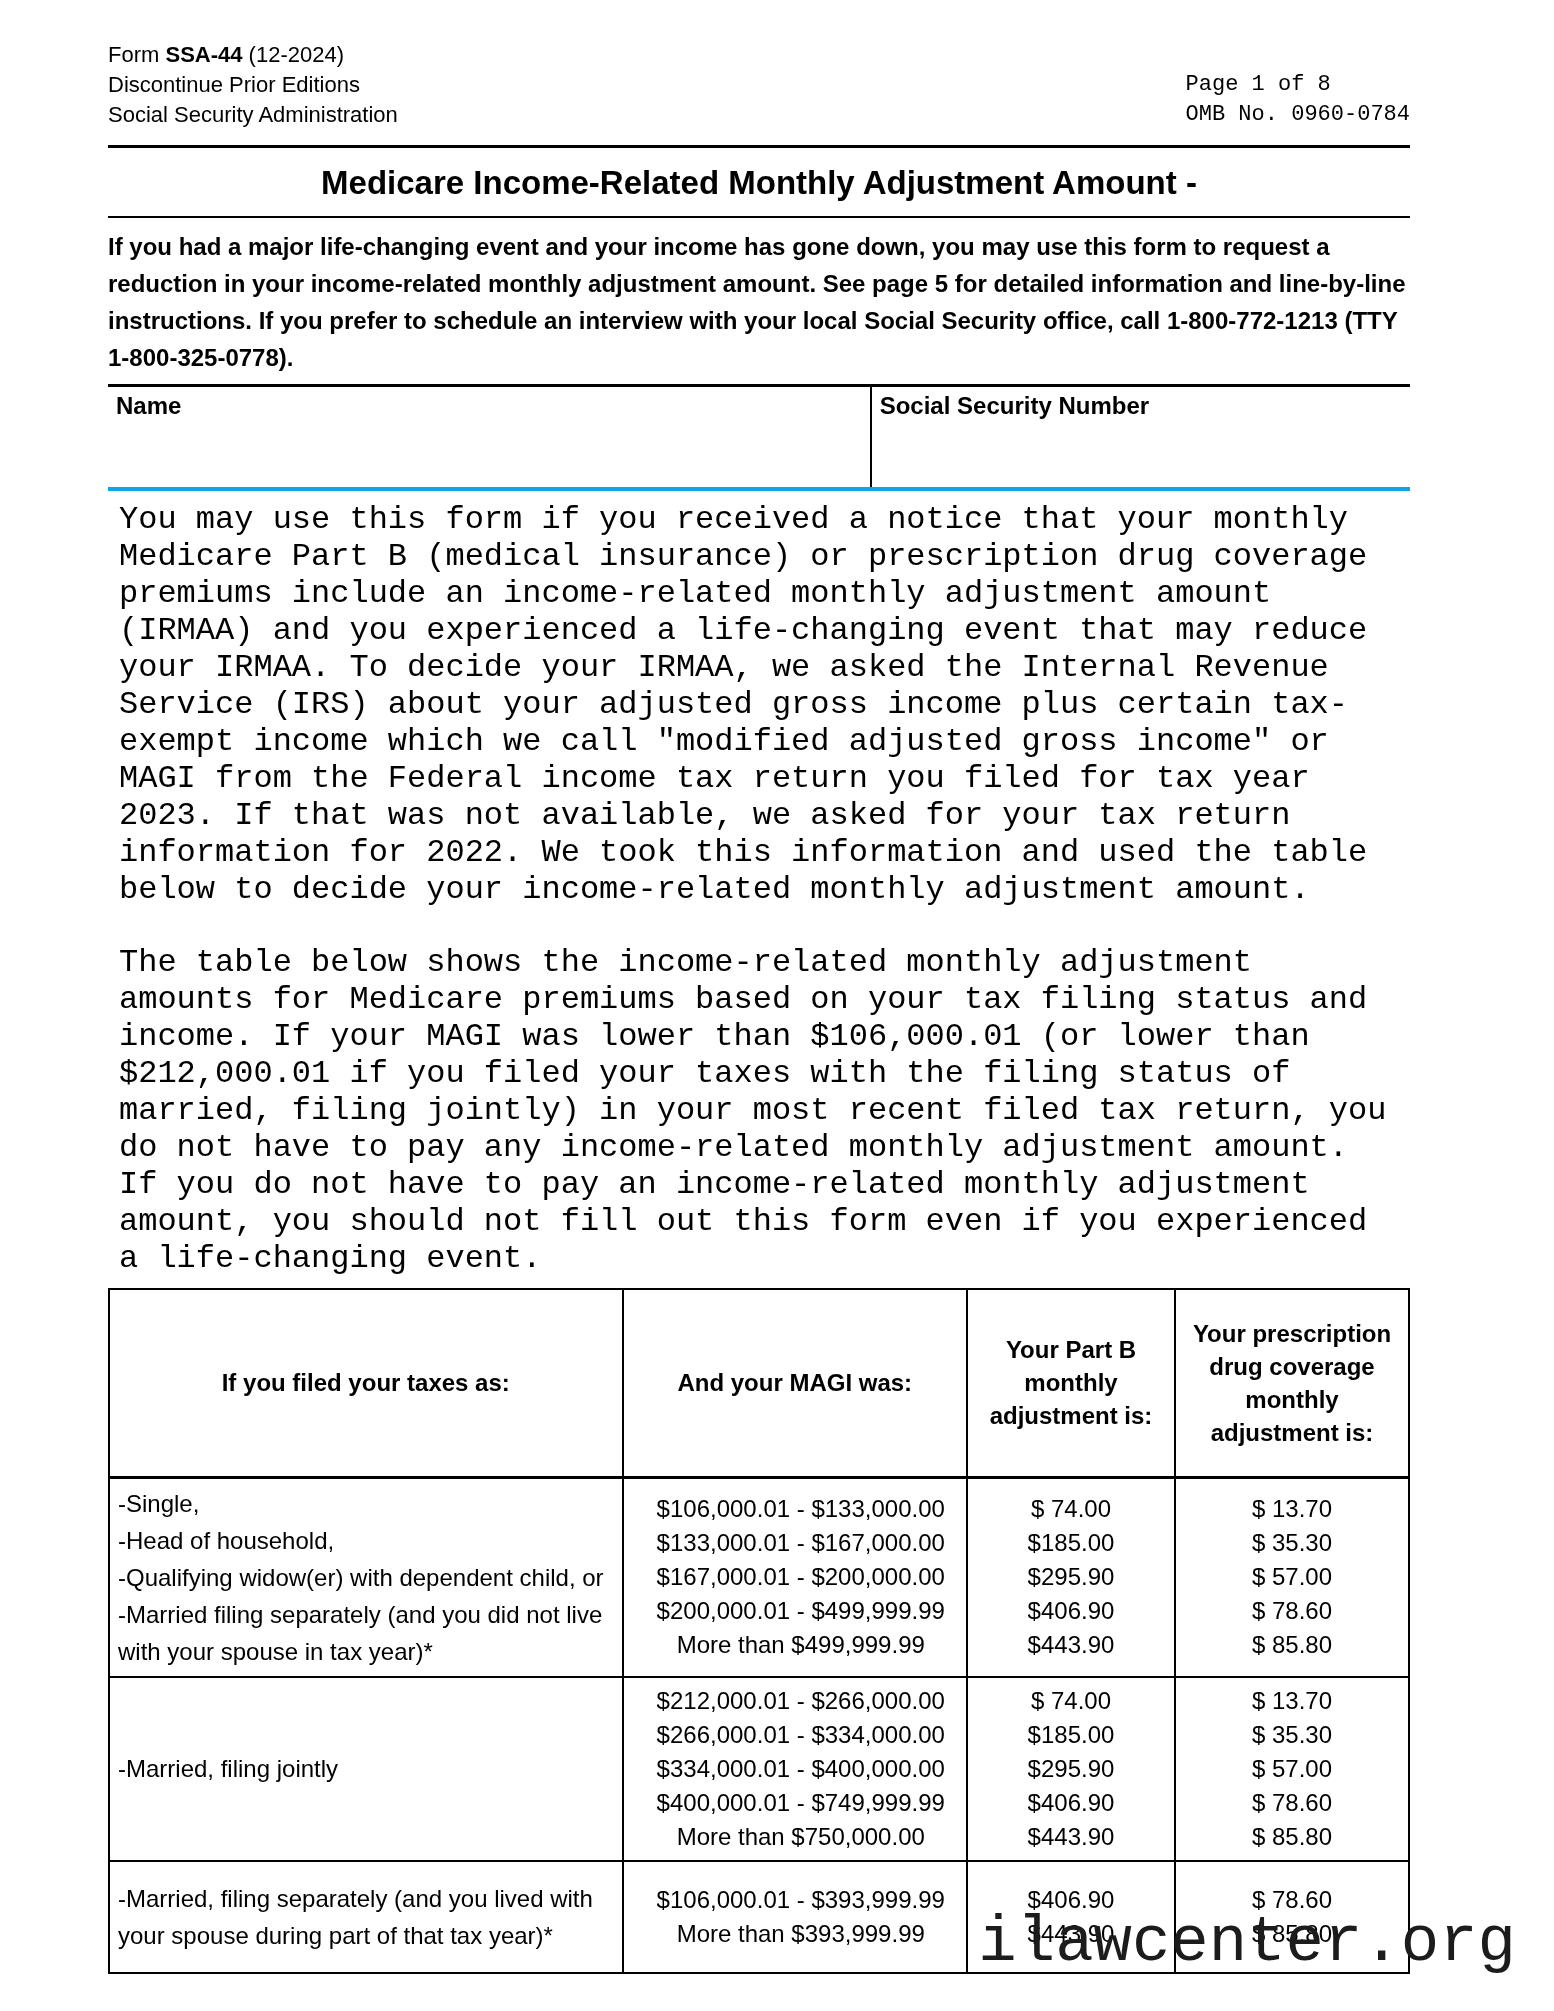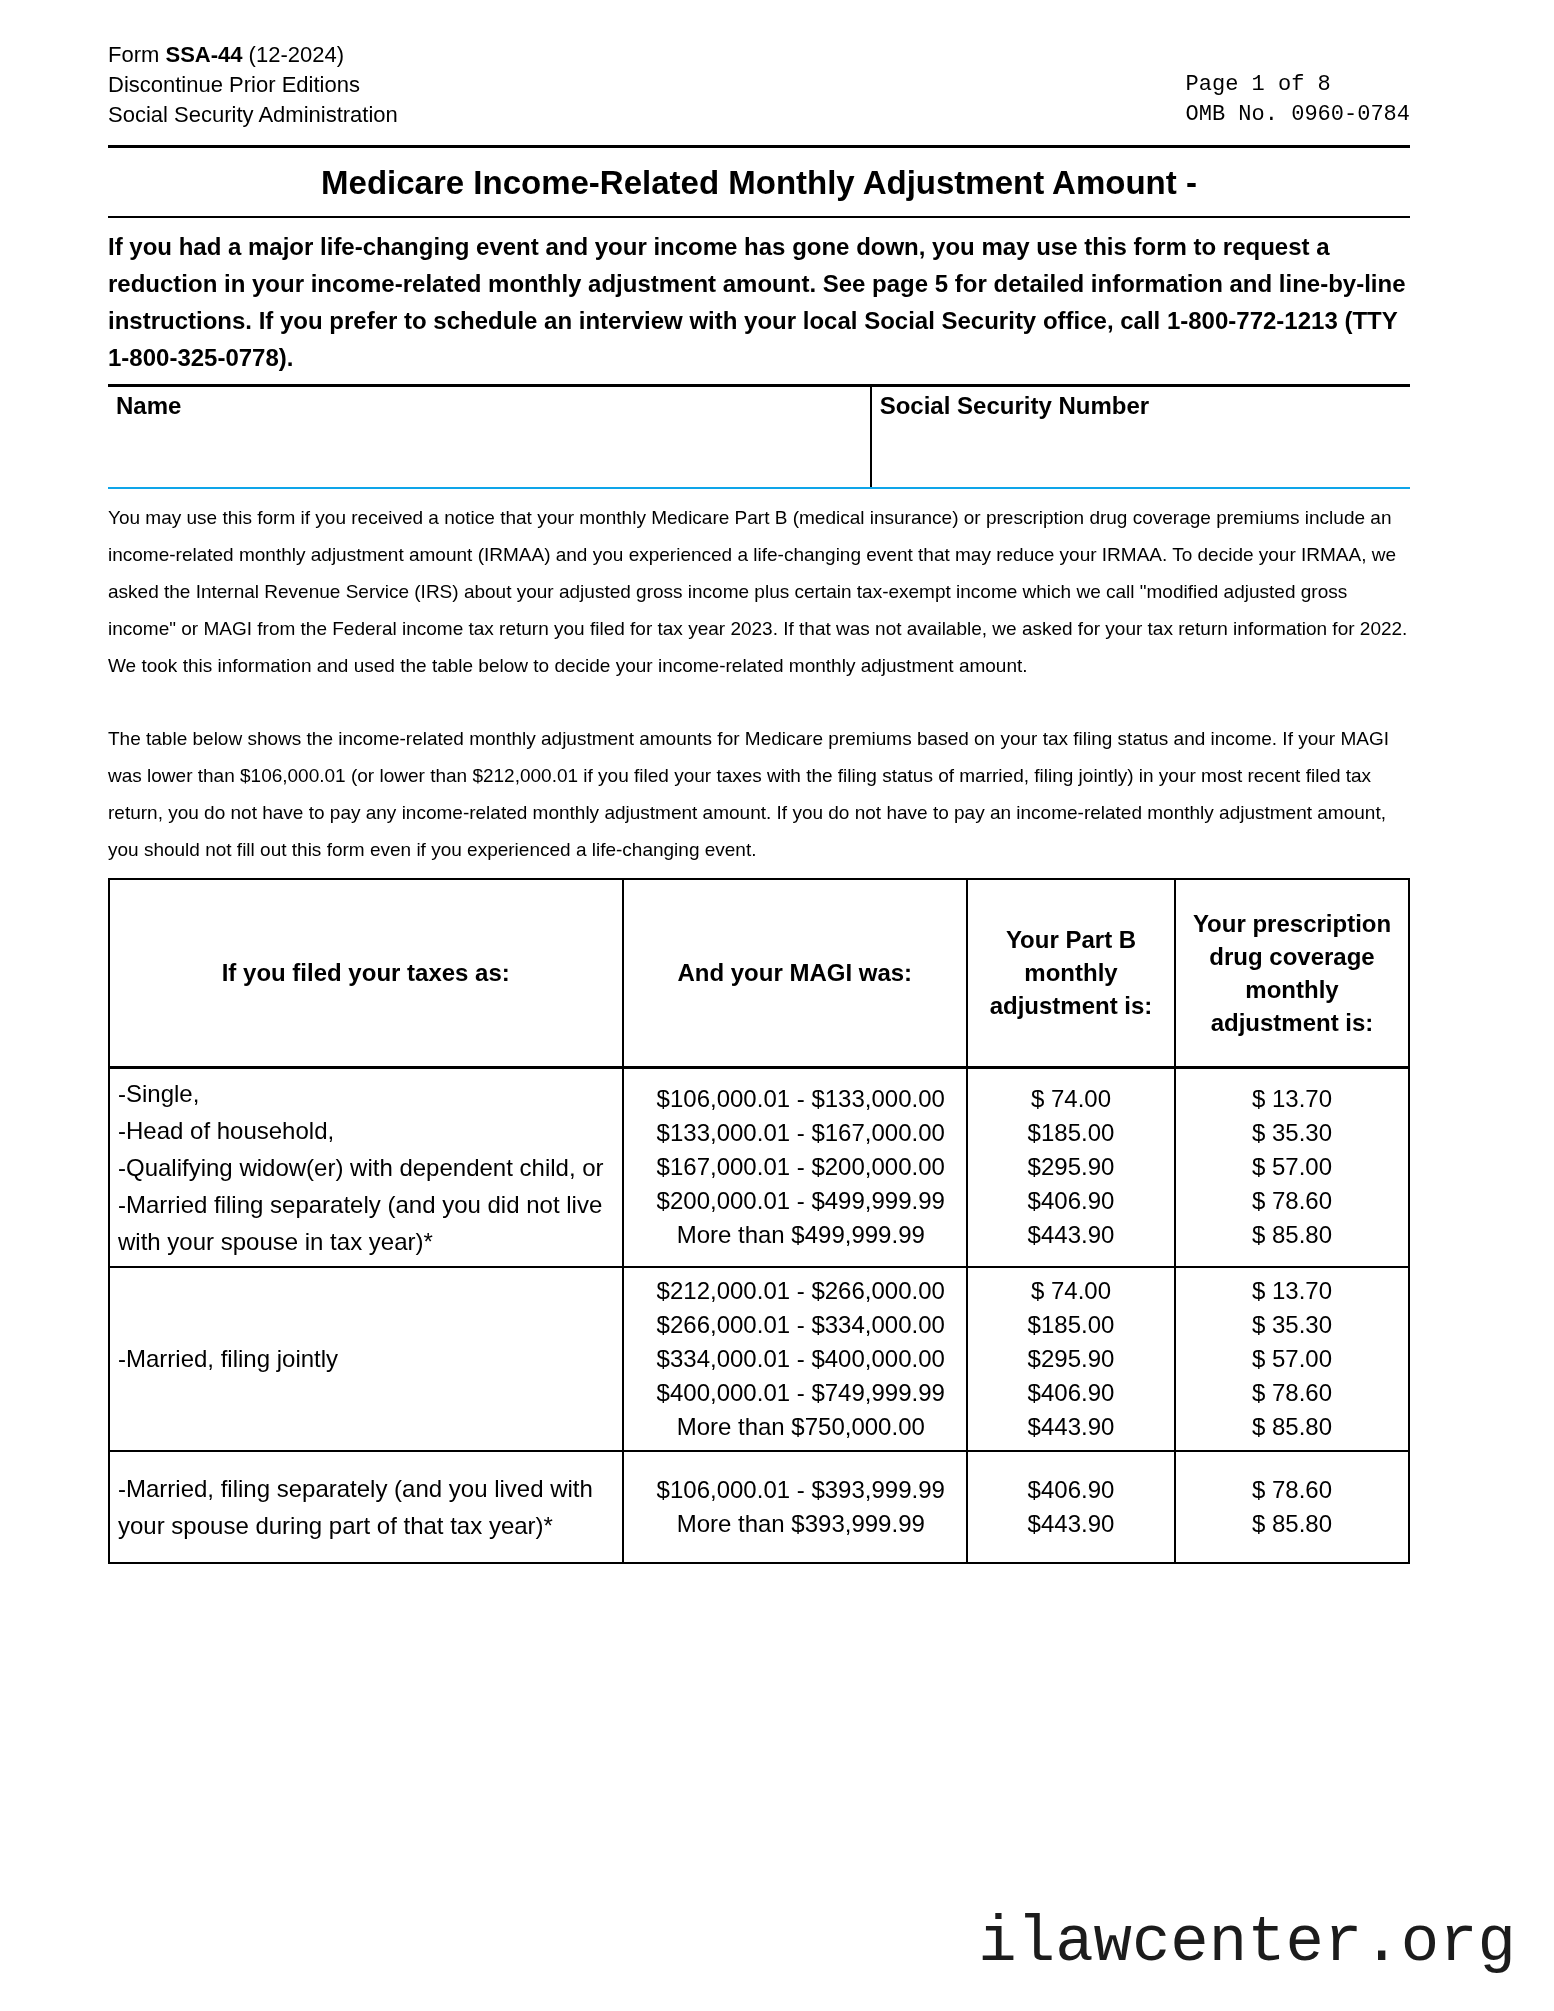--- a/index.html
+++ b/index.html
@@ -19,31 +19,31 @@
   .bold{font-weight:bold;}
 
   
   .title{margin-top:12px;text-align:center;font-weight:bold;font-size:33px;line-height:46px;}
   .title-rule{border-top:2px solid #000;margin-top:10px;}
 
   
   .intro{margin:10px 0 0 0;font-weight:bold;font-size:24px;line-height:37px;max-width:1300px;}
 
   
-  .idbox{margin-top:8px;border-top:3px solid #000;border-bottom:2px solid #0ea5e9;
+  .idbox{margin-top:8px;border-top:3px solid #000;border-bottom:4px solid #0ea5e9;
          display:flex;height:100px;}
   .idcell{padding:4px 8px;box-sizing:border-box;display:flex;flex-direction:column;}
   .idcell.name{width:58.5%;}
   .idcell.ssn{width:41.5%;border-left:2px solid #000;}
   .idlabel{font-weight:bold;font-size:24px;line-height:30px;}
   .fill{border:none;outline:none;background:transparent;font-size:24px;flex:1;
         font-family:"Liberation Sans", sans-serif;}
 
   
-  .para{font-size:19px;line-height:37px;max-width:1302px;margin:0;}
+  .para{font-size:32px;line-height:37px;max-width:1302px;margin:11px;font-family:Liberation Mono, monospace;}
   .p1{margin-top:10px;}
   .p2{margin-top:36px;}
 
   
   table.irmaa{border-collapse:collapse;margin-top:10px;width:1302px;table-layout:fixed;}
   table.irmaa th, table.irmaa td{border:2px solid #000;vertical-align:middle;padding:6px 8px;box-sizing:border-box;}
   table.irmaa th{font-size:24px;font-weight:bold;text-align:center;line-height:33px;border-bottom:3px solid #000;}
   thead tr{height:188px;}
   tr.r1{height:187px;}
   tr.r2{height:172px;}

